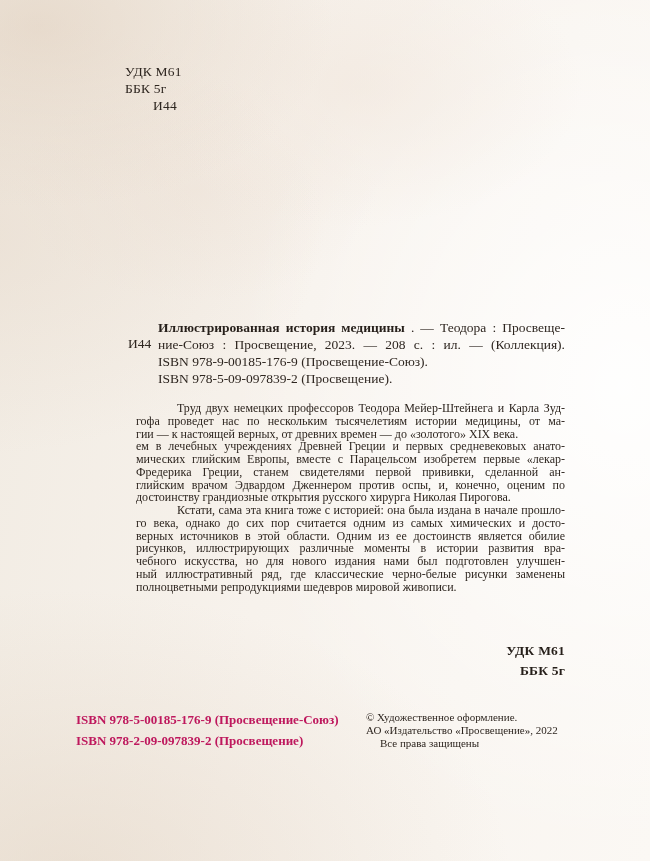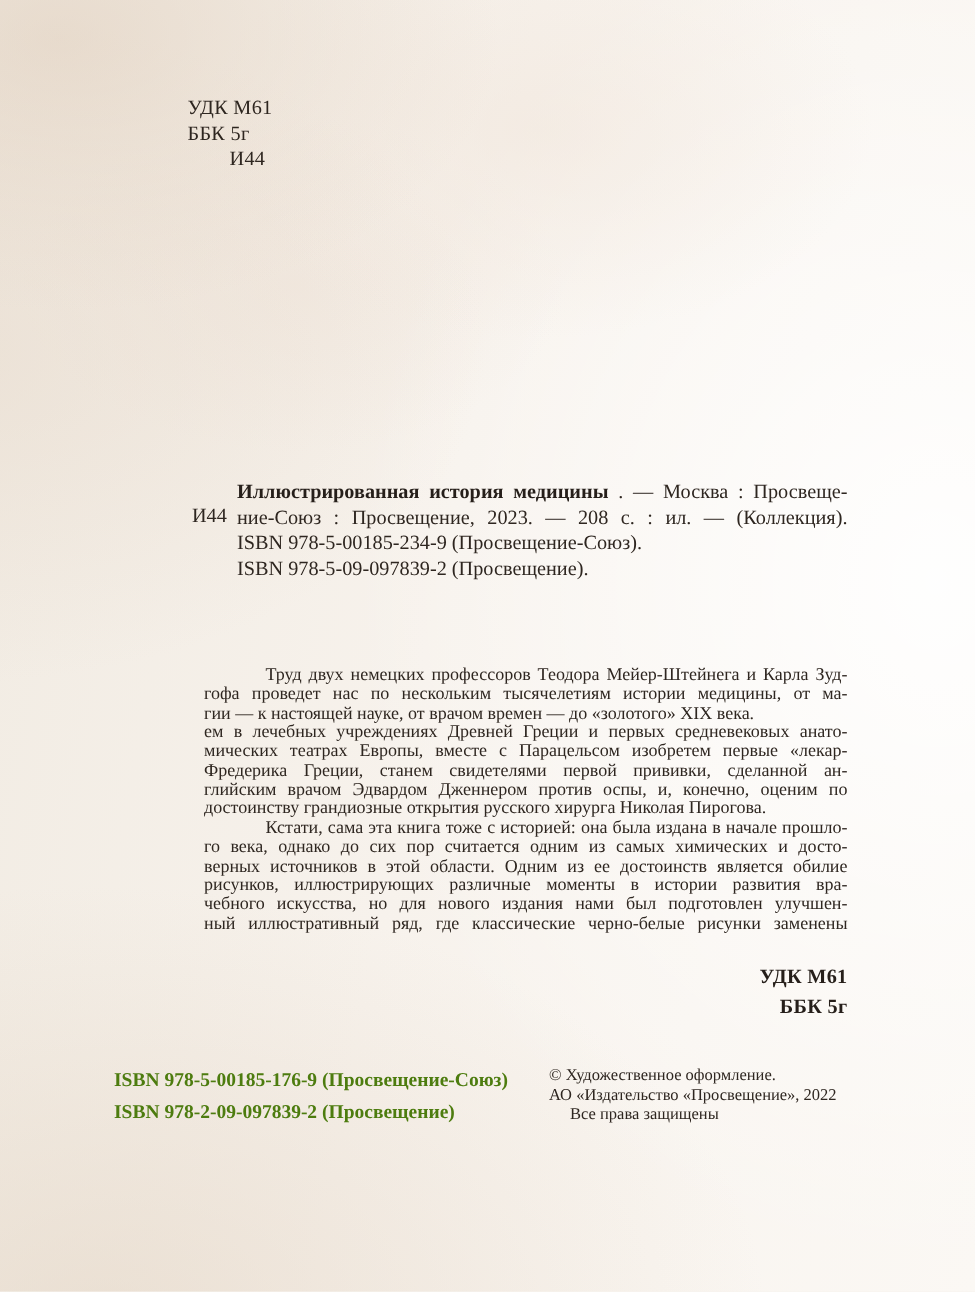--- a/index.html
+++ b/index.html
@@ -23,76 +23,77 @@
   
   .header-codes{left:125px;top:63px;font-size:13.5px;line-height:17px;letter-spacing:.2px;}
   .header-codes .indent{padding-left:28px;}
 
   
   .biblio-label{left:128px;top:336px;font-size:13.5px;}
   .biblio{left:158px;top:319px;width:407px;font-size:13.5px;line-height:17px;}
   .biblio .line.j{text-align:justify;text-align-last:justify;}
 
   
-  .annotation{left:136px;top:402px;width:429px;font-size:12px;line-height:12.75px;margin-top:41px;}
+  .annotation{left:136px;top:402px;width:429px;font-size:12px;line-height:12.75px;}
   .annotation .line{text-align:justify;text-align-last:justify;white-space:nowrap;}
   .annotation .line.last{text-align-last:left;}
   .annotation .line.fi{padding-left:41px;}
 
   
   .footer-codes{left:400px;top:641px;width:165px;text-align:right;font-weight:bold;
     font-size:13.5px;line-height:20px;color:#261f1a;letter-spacing:.2px;}
 
   
-  .isbn-block{left:76px;top:709px;font-weight:bold;font-size:13px;line-height:21px;color:#4d7c0f;}
+  .isbn-block{left:76px;top:709px;font-weight:bold;font-size:13px;line-height:21px;color:#be185d;}
 
   
   .copyright{left:366px;top:711px;font-size:11px;line-height:13px;}
   .copyright .line:nth-child(n+3){padding-left:14px;}
 </style>
 </head>
 <body>
 
 <div>
 
   <div class="abs header-codes">
     <div>УДК М61</div>
     <div>ББК 5г</div>
     <div class="indent">И44</div>
   </div>
 
   <div class="abs biblio-label">И44</div>
 
   <div class="abs biblio">
-    <div class="line j"><b>Иллюстрированная история медицины</b><span> . — Москва : Просвеще-</span></div>
+    <div class="line j"><b>Иллюстрированная история медицины</b><span> . — Теодора : Просвеще-</span></div>
     <div class="line j">ние-Союз : Просвещение, 2023. — 208 с. : ил. — (Коллекция).</div>
-    <div class="line">ISBN 978-5-00185-234-9 (Просвещение-Союз).</div>
+    <div class="line">ISBN 978-9-00185-176-9 (Просвещение-Союз).</div>
     <div class="line">ISBN 978-5-09-097839-2 (Просвещение).</div>
   </div>
 
   <div class="abs annotation">
     <div class="para">
       <div class="line fi">Труд двух немецких профессоров Теодора Мейер-Штейнега и Карла Зуд-</div>
       <div class="line">гофа проведет нас по нескольким тысячелетиям истории медицины, от ма-</div>
-      <div class="line last">гии — к настоящей науке, от врачом времен — до «золотого» XIX века.</div>
+      <div class="line last">гии — к настоящей верных, от древних времен — до «золотого» XIX века.</div>
     </div>
     <div class="para">
       <div class="line">ем в лечебных учреждениях Древней Греции и первых средневековых анато-</div>
-      <div class="line">мических театрах Европы, вместе с Парацельсом изобретем первые «лекар-</div>
+      <div class="line">мических глийским Европы, вместе с Парацельсом изобретем первые «лекар-</div>
       <div class="line">Фредерика Греции, станем свидетелями первой прививки, сделанной ан-</div>
       <div class="line">глийским врачом Эдвардом Дженнером против оспы, и, конечно, оценим по</div>
       <div class="line last">достоинству грандиозные открытия русского хирурга Николая Пирогова.</div>
     </div>
     <div class="para">
       <div class="line fi">Кстати, сама эта книга тоже с историей: она была издана в начале прошло-</div>
       <div class="line">го века, однако до сих пор считается одним из самых химических и досто-</div>
       <div class="line">верных источников в этой области. Одним из ее достоинств является обилие</div>
       <div class="line">рисунков, иллюстрирующих различные моменты в истории развития вра-</div>
       <div class="line">чебного искусства, но для нового издания нами был подготовлен улучшен-</div>
       <div class="line">ный иллюстративный ряд, где классические черно-белые рисунки заменены</div>
+      <div class="line last">полноцветными репродукциями шедевров мировой живописи.</div>
     </div>
   </div>
 
   <div class="abs footer-codes">
     <div>УДК М61</div>
     <div>ББК 5г</div>
   </div>
 
   <div class="abs isbn-block">
     <div>ISBN 978-5-00185-176-9 (Просвещение-Союз)</div>

